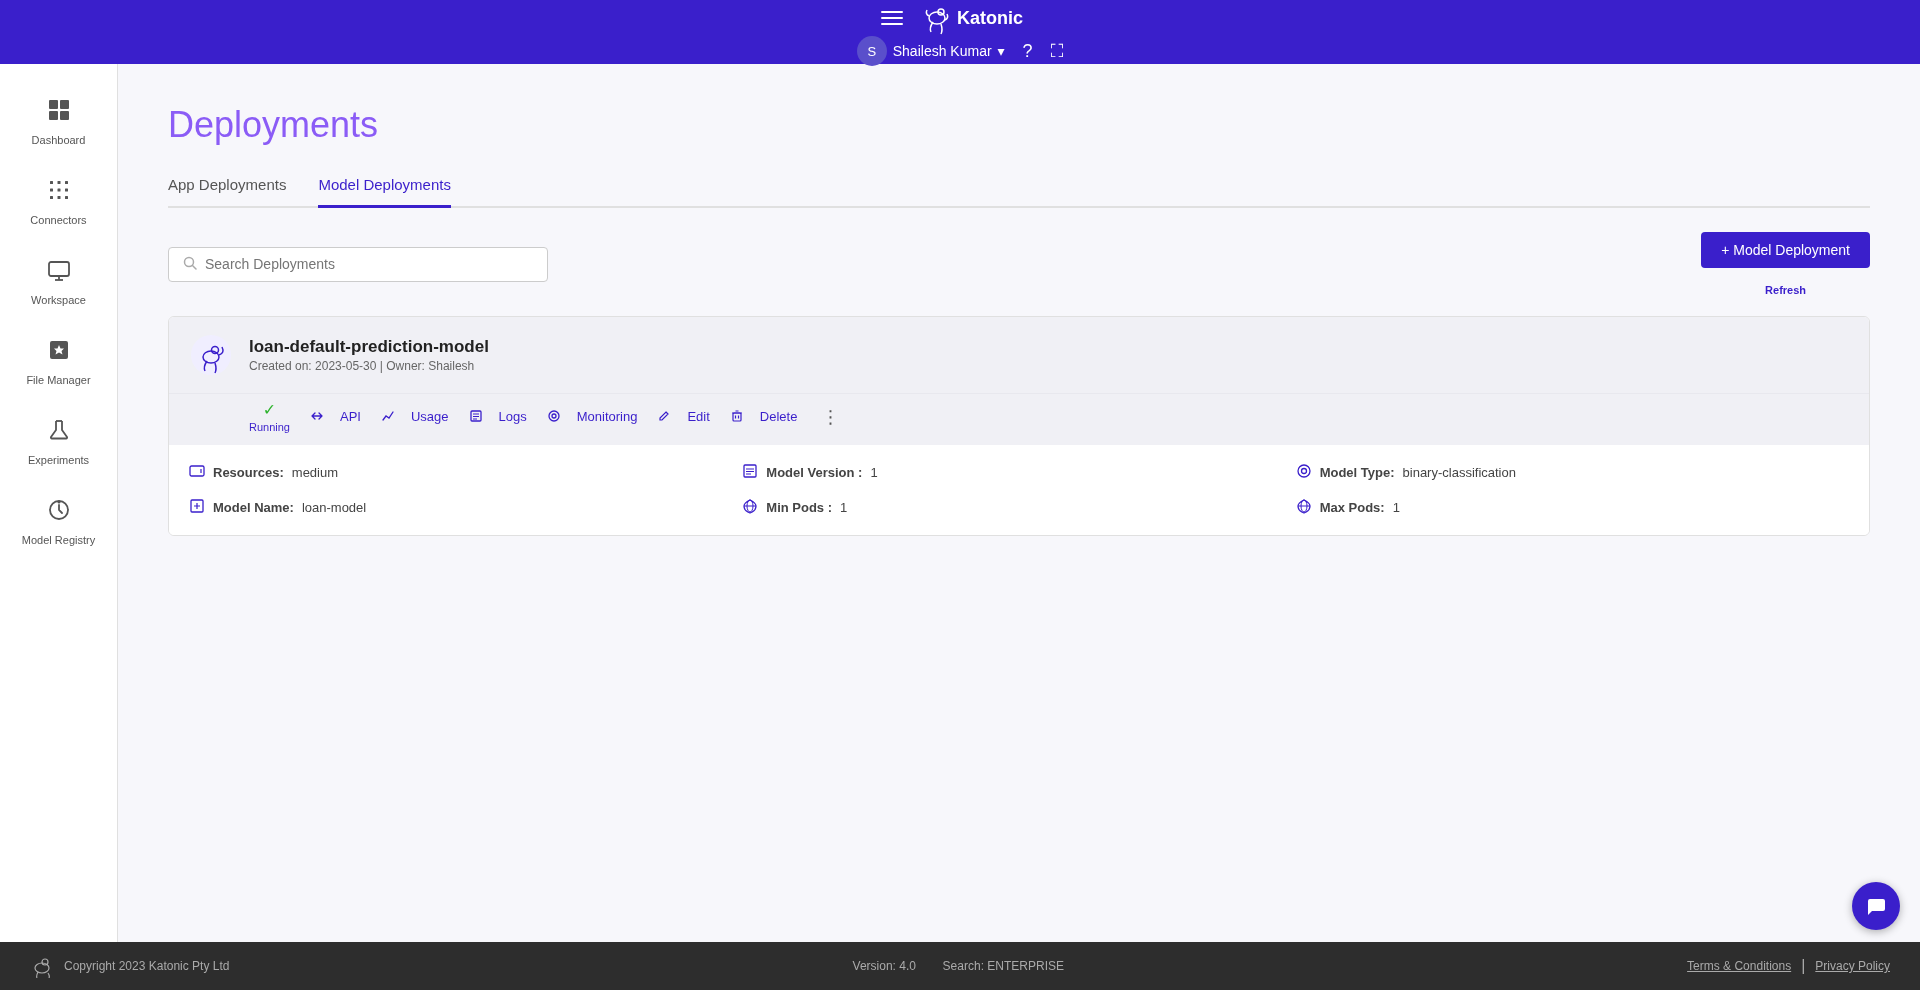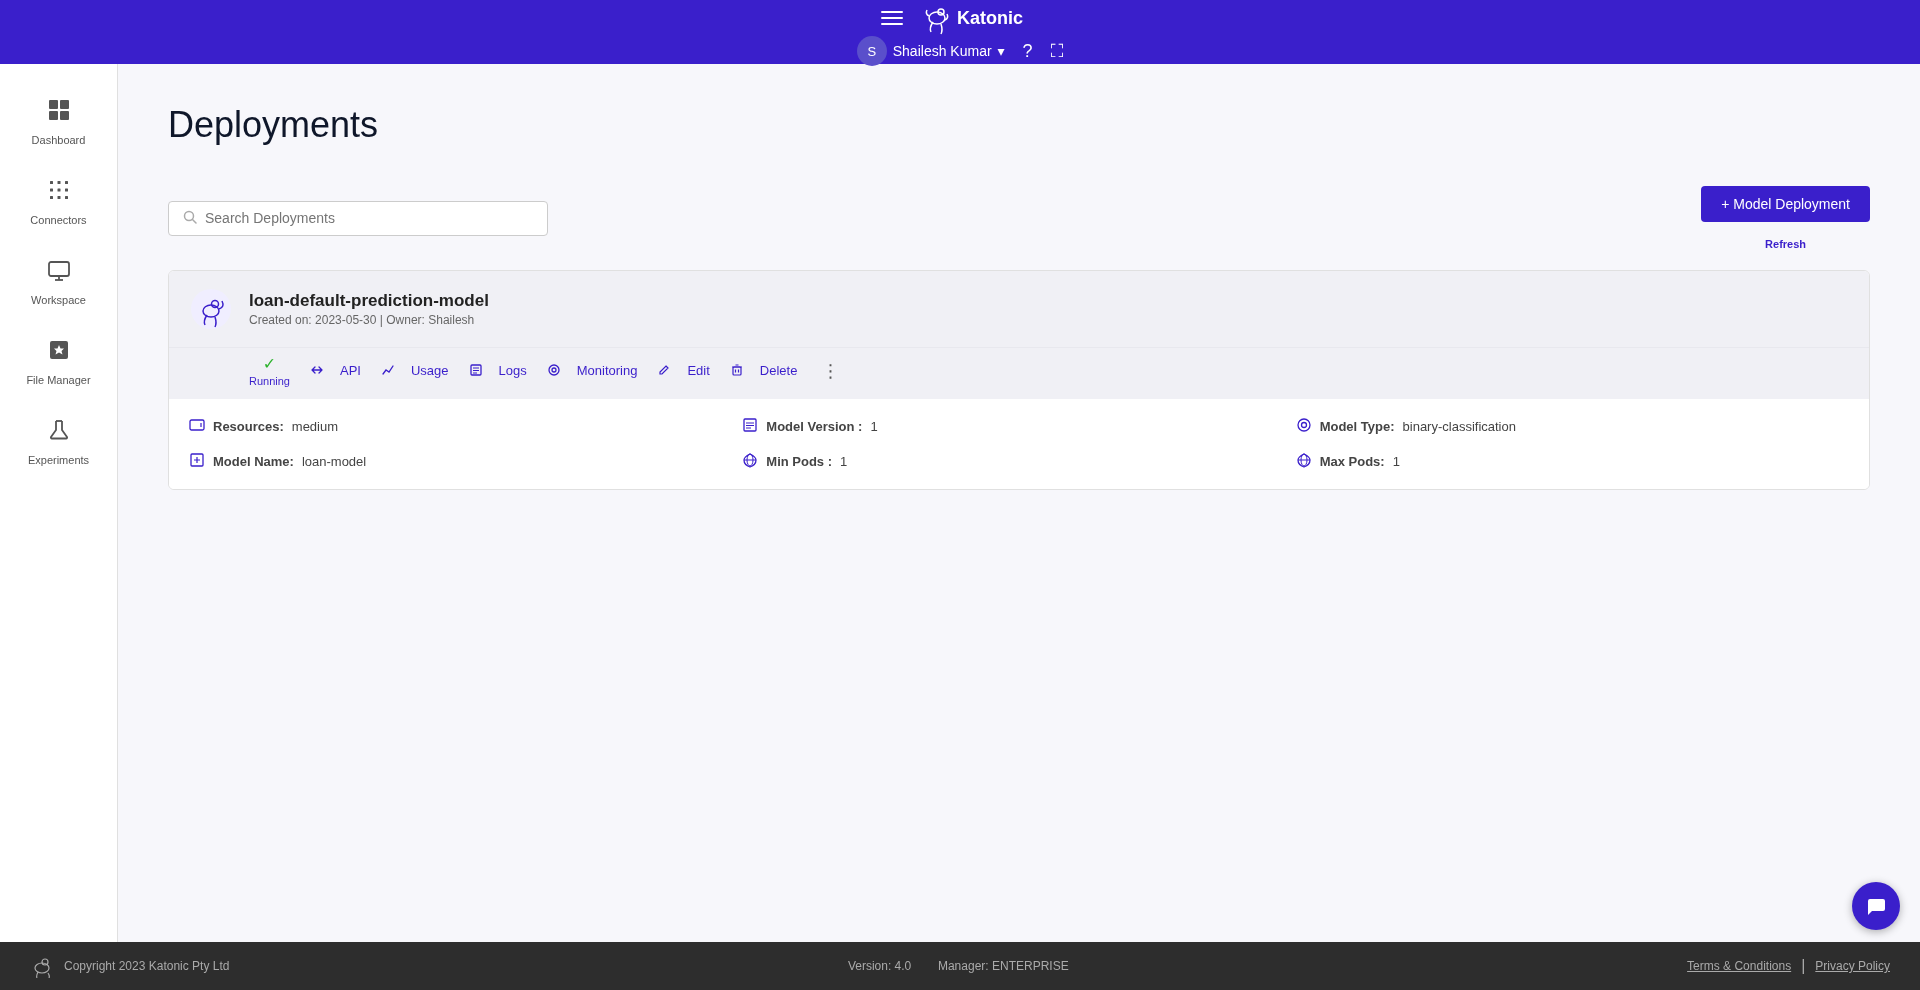--- a/index.html
+++ b/index.html
@@ -54,21 +54,21 @@
     .sidebar-item-label { font-size: 11px; color: #555; text-align: center; }
 
     
     .content {
       flex: 1;
       padding: 40px 50px 20px 50px;
       overflow-y: auto;
       background: #f7f7fb;
     }
 
-    .page-title { font-size: 36px; color: #0f172a; font-weight: 400; margin-bottom: 40px; }
+    .page-title { font-size: 36px; color: #8b5cf6; font-weight: 400; margin-bottom: 30px; }
 
     
     .tabs { display: flex; gap: 32px; border-bottom: 2px solid #e0e0e0; margin-bottom: 24px; }
     .tab {
       font-size: 15px;
       padding-bottom: 12px;
       cursor: pointer;
       color: #555;
       border-bottom: 3px solid transparent;
       margin-bottom: -2px;
@@ -322,25 +322,39 @@
     </div>
     <div class="sidebar-item">
       <div class="sidebar-item-icon">
         <svg width="24" height="24" viewBox="0 0 24 24" fill="none">
           <path d="M9 3v9L4 19a1 1 0 00.9 1.5h14.2A1 1 0 0020 19l-5-7V3" stroke="#555" stroke-width="1.8" fill="none"></path>
           <line x1="9" y1="3" x2="15" y2="3" stroke="#555" stroke-width="1.8"></line>
         </svg>
       </div>
       <span class="sidebar-item-label">Experiments</span>
     </div>
+    <div class="sidebar-item">
+      <div class="sidebar-item-icon">
+        <svg width="24" height="24" viewBox="0 0 24 24" fill="none">
+          <circle cx="12" cy="12" r="9" stroke="#555" stroke-width="1.8" fill="none"></circle>
+          <path d="M12 7v5l3 3" stroke="#555" stroke-width="1.8" stroke-linecap="round"></path>
+          <circle cx="12" cy="4" r="1.5" fill="#555"></circle>
+        </svg>
+      </div>
+      <span class="sidebar-item-label">Model Registry</span>
+    </div>
   </aside>
 
   <main class="content">
     <h1 class="page-title">Deployments</h1>
 
+    <div class="tabs">
+      <div class="tab">App Deployments</div>
+      <div class="tab active">Model Deployments</div>
+    </div>
 
     <div class="toolbar">
       <div class="search-box">
         <span class="search-icon">
           <svg width="14" height="14" viewBox="0 0 14 14" fill="none">
             <circle cx="6" cy="6" r="4.5" stroke="#aaa" stroke-width="1.5"></circle>
             <line x1="9.5" y1="9.5" x2="13" y2="13" stroke="#aaa" stroke-width="1.5" stroke-linecap="round"></line>
           </svg>
         </span>
         <input type="text" placeholder="Search Deployments" style="">
@@ -504,21 +518,21 @@
       <ellipse cx="12" cy="14" rx="7" ry="5" stroke="#aaa" stroke-width="1.2" fill="none"></ellipse>
       <circle cx="15" cy="8" r="3" stroke="#aaa" stroke-width="1.2" fill="none"></circle>
       <path d="M8 18 Q6 22 7 24" stroke="#aaa" stroke-width="1.2" fill="none"></path>
       <path d="M18 19 Q20 22 19 24" stroke="#aaa" stroke-width="1.2" fill="none"></path>
     </svg>
     <span>Copyright 2023 Katonic Pty Ltd</span>
   </div>
   <div class="footer-center">
     <span>Version: 4.0</span>
     &nbsp;&nbsp;&nbsp;&nbsp;&nbsp;&nbsp;
-    <span>Manager: ENTERPRISE</span>
+    <span>Search: ENTERPRISE</span>
   </div>
   <div class="footer-right">
     <span class="footer-link">Terms &amp; Conditions</span>
     <span style="color:#aaa;">|</span>
     <span class="footer-link">Privacy Policy</span>
   </div>
 </footer>
 
 <div class="chat-fab">
   <svg width="22" height="22" viewBox="0 0 22 22" fill="none">

